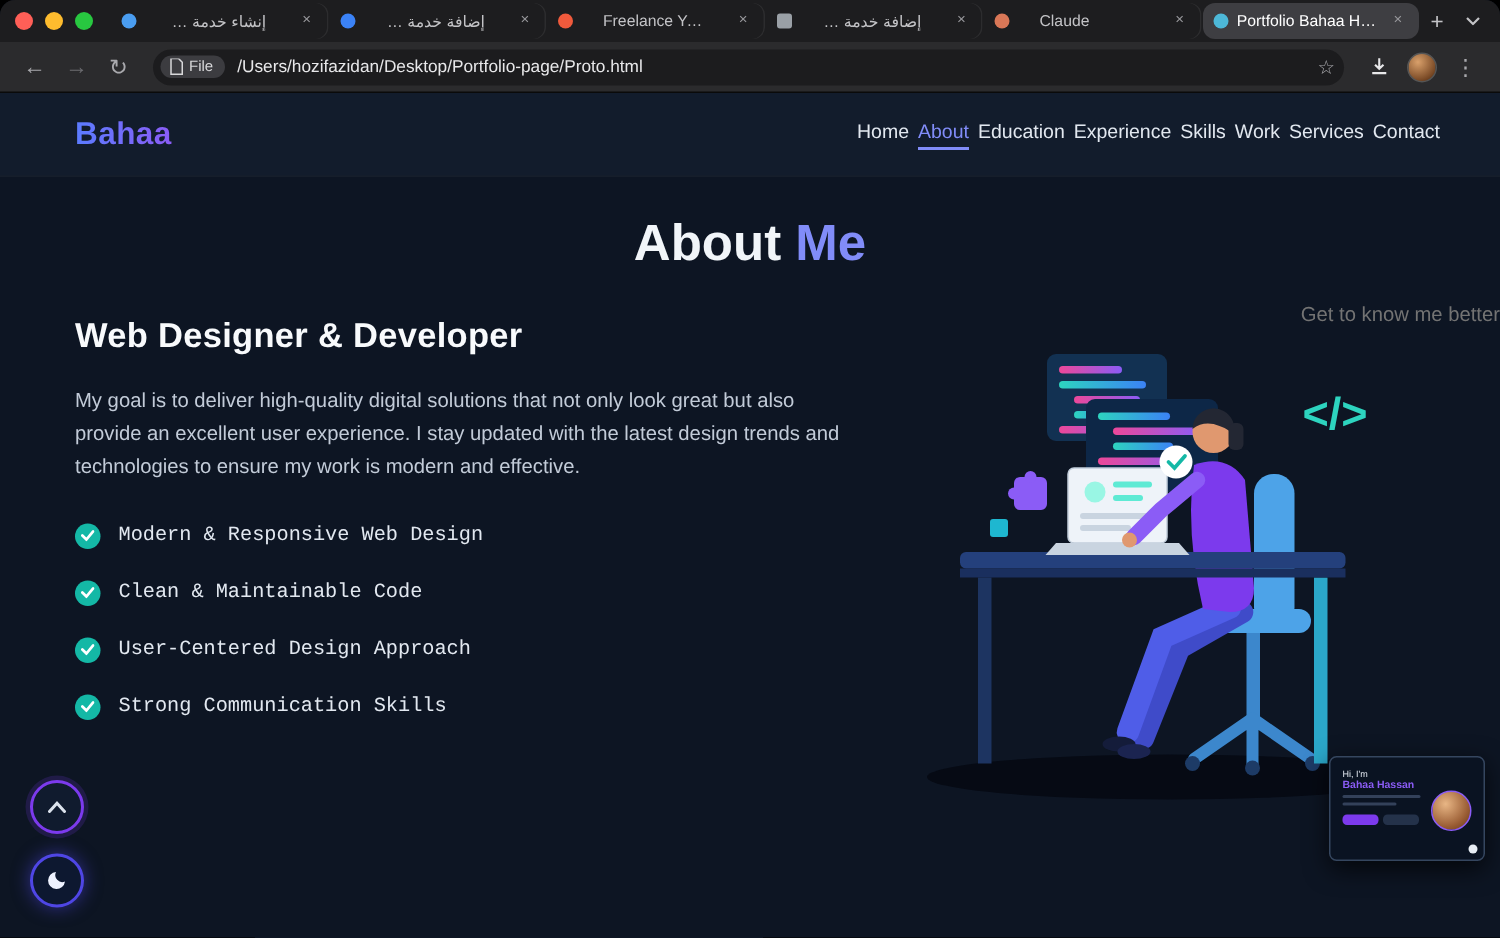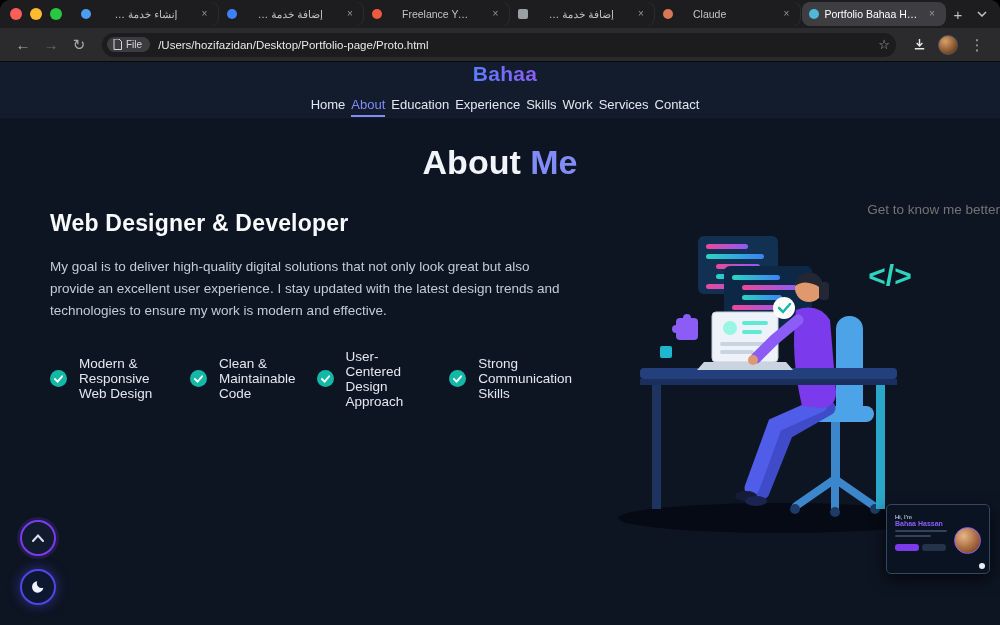--- a/index.html
+++ b/index.html
@@ -28,34 +28,34 @@
   .nav-ic.dim { color:#6c6c70; }
   .urlbar { flex:1; height:24px; background:#1c1c1e; border-radius:12px; display:flex; align-items:center; gap:8px; padding:0 6px 0 5px; margin:0 8px; min-width:0; }
   .file-chip { display:flex; align-items:center; gap:4px; background:#3c3c40; border-radius:9px; padding:2px 8px 2px 6px; color:#d8d8da; font-size:10px; flex:none; }
   .url-text { flex:1; color:#e8e8ea; font-size:11.5px; white-space:nowrap; overflow:hidden; }
   .star { color:#a9a9ad; font-size:13px; flex:none; }
   .avatar { width:20px; height:20px; border-radius:50%; flex:none; margin:0 4px;
             background:radial-gradient(circle at 35% 30%, #d9a06b, #7a4a26 70%, #41210d); border:1px solid #555; }
 
   
   .page { position:absolute; top:62px; left:0; right:0; bottom:0; background:#0d1523; overflow:hidden; }
-  .navbar { height:55px; display:flex; align-items:center; justify-content:space-between; padding:0 40px 0 50px; background:#121c2c; box-shadow:0 1px 0 rgba(255,255,255,0.04);flex-direction:column; }
+  .navbar { height:55px; display:flex; align-items:center; justify-content:space-between; padding:0 40px 0 50px; background:#121c2c; box-shadow:0 1px 0 rgba(255,255,255,0.04); }
   .logo { font-size:21px; font-weight:700; letter-spacing:.3px; background:linear-gradient(90deg,#5b7cff,#8b5cf6); -webkit-background-clip:text; background-clip:text; color:transparent; }
   .nav-links { display:flex; gap:6px; }
   .nav-link { font-size:13px; color:#e2e8f0; padding-bottom:3px; }
   .nav-link.active { color:#818cf8; border-bottom:2px solid #818cf8; }
 
   .about-title { text-align:center; margin-top:26px; font-size:34px; font-weight:700; color:#f1f5f9; }
   .about-title .accent { color:#818cf8; }
   .subtitle { text-align:right; margin-top:20px; font-size:13.5px; color:#737373; }
 
   .content { position:absolute; left:50px; top:148px; width:522px; }
   .heading { font-size:23px; font-weight:600; color:#f8fafc; letter-spacing:.2px; }
   .para { margin-top:19px; font-size:13.5px; line-height:1.62; color:#c2cbd8; }
-  .checklist { margin-top:27px; display:flex; flex-direction:row; gap:21px; }
+  .checklist { margin-top:27px; display:flex; flex-direction:column; gap:21px;font-family:Liberation Mono, monospace; }
   .check-item { display:flex; align-items:center; gap:12px; font-size:13.5px; color:#e2e8f0; }
   .check-ic { width:17px; height:17px; border-radius:50%; background:#14b8a6; flex:none; display:flex; align-items:center; justify-content:center; }
   .cta { display:inline-block; margin-top:25px; padding:11px 24px; border:none; border-radius:10px; font-family:inherit;
          background:linear-gradient(90deg,#6d28d9,#8b5cf6); color:#fff; font-size:13.5px; font-weight:700;
          box-shadow:0 6px 18px rgba(124,58,237,.35); }
 
   .fab { position:absolute; width:36px; height:36px; border-radius:50%; display:flex; align-items:center; justify-content:center; }
   .fab.scroll { left:20px; top:458px; background:#101b2e; border:2px solid #7c3aed; box-shadow:0 0 0 3px rgba(124,58,237,.18); }
   .fab.theme { left:20px; top:507px; background:#0d1830; border:2px solid #4f46e5; box-shadow:0 0 12px rgba(79,70,229,.55); }
 

